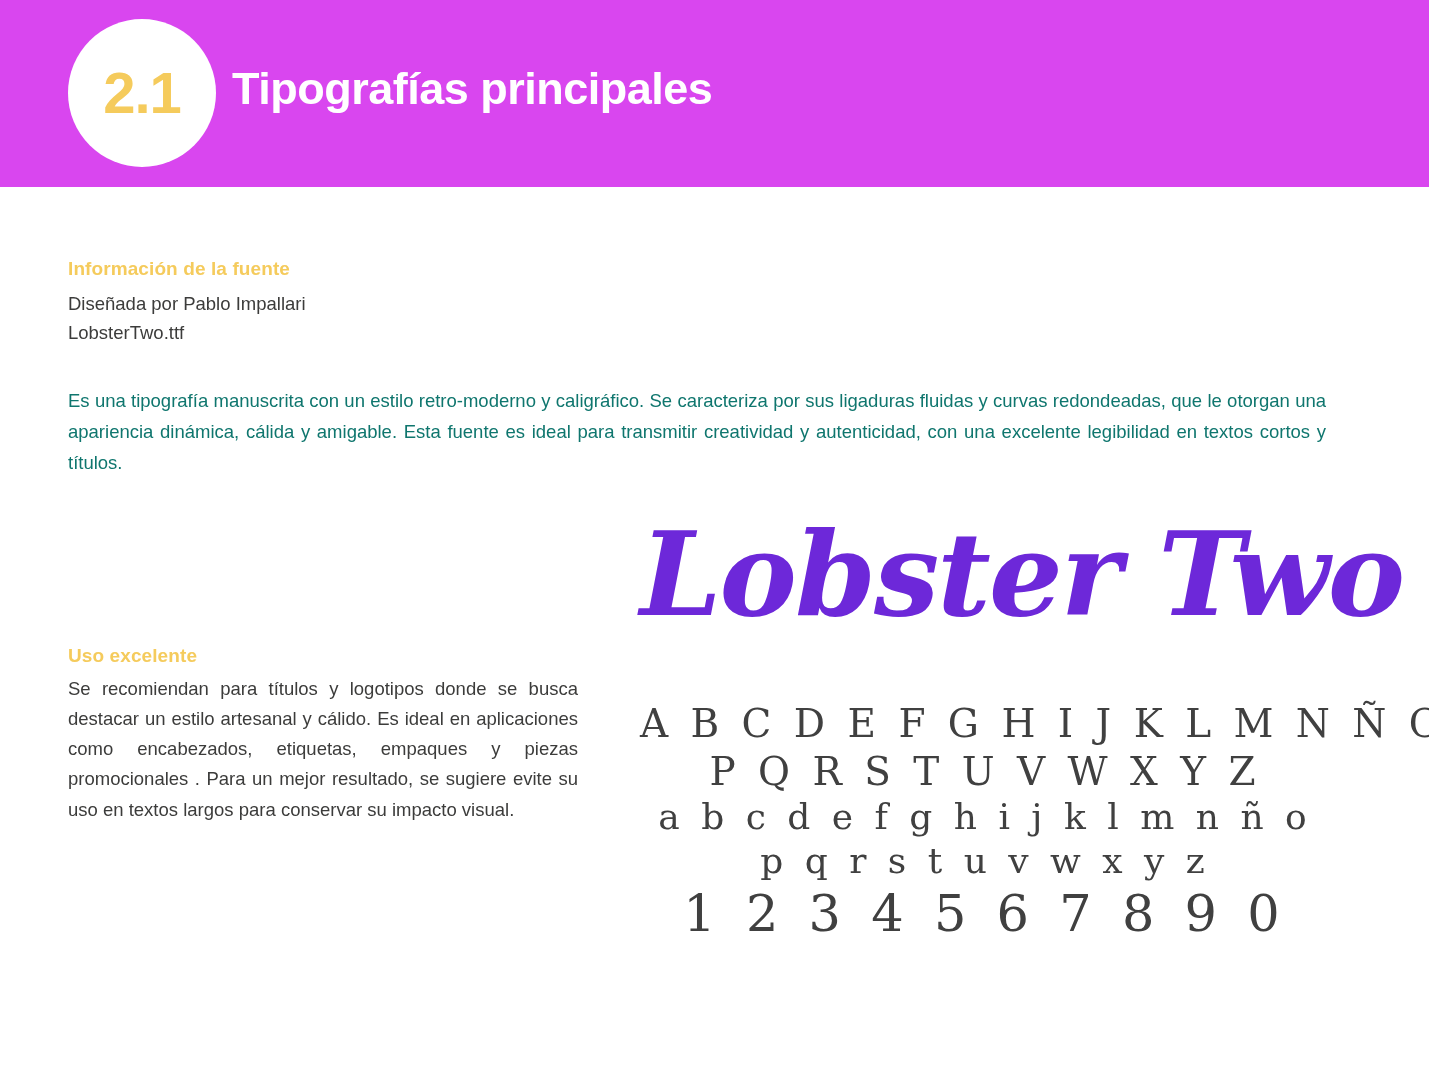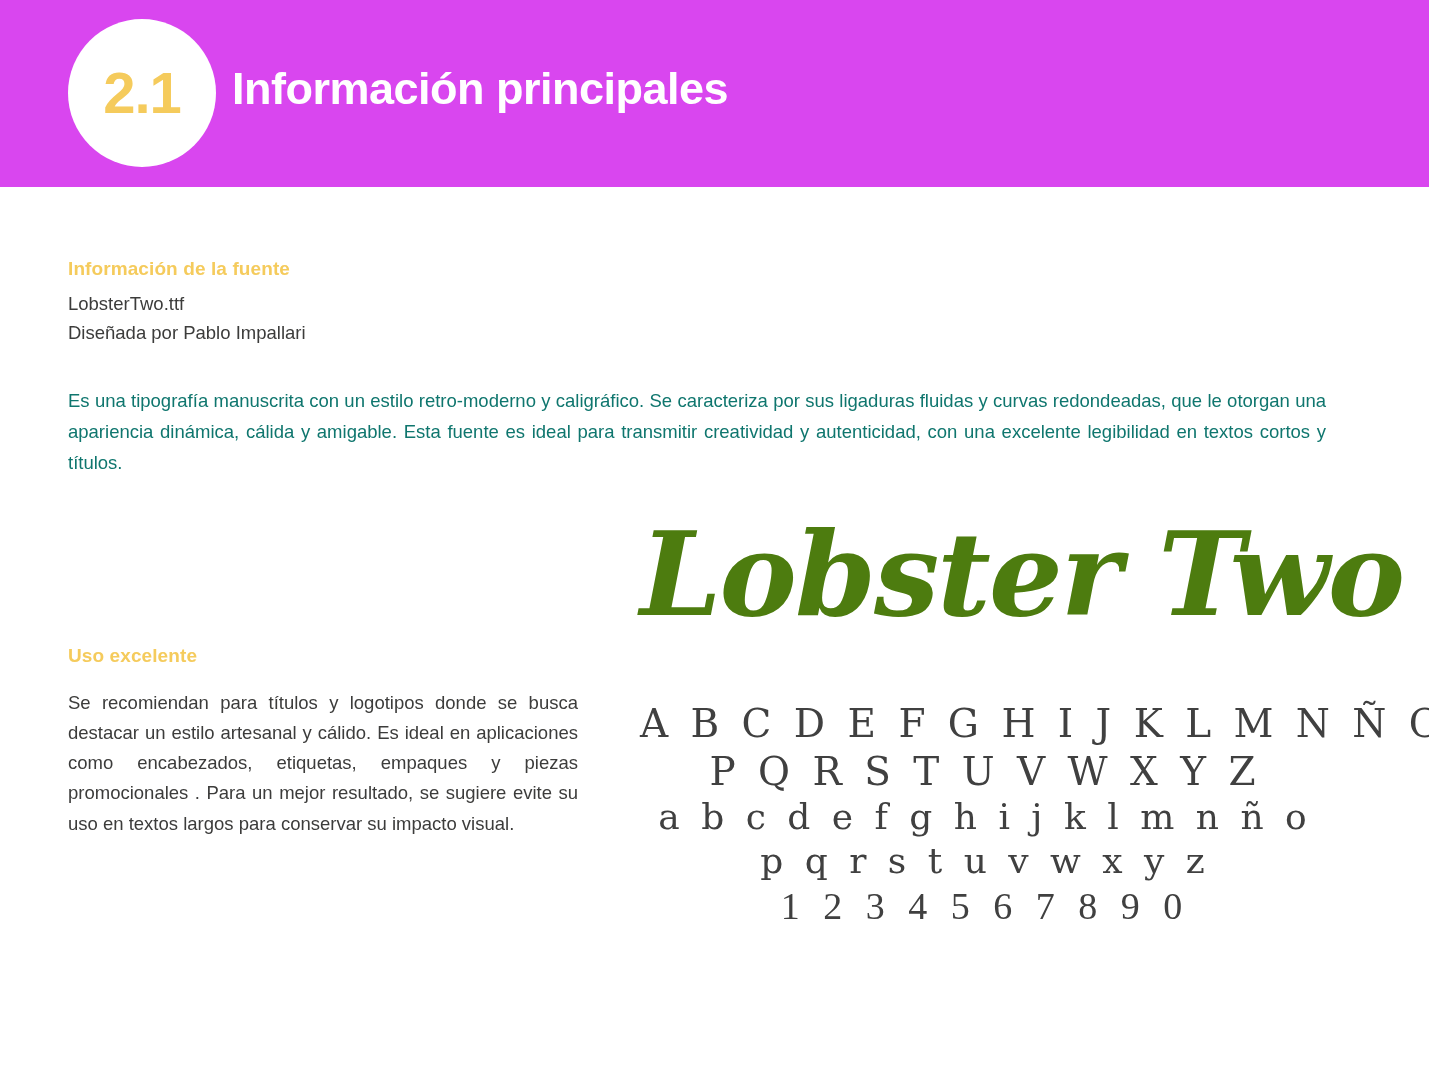--- a/index.html
+++ b/index.html
@@ -86,35 +86,35 @@
     text-align: justify;
   }
 
   .usage-block {
     position: absolute;
     left: 68px;
     top: 645px;
     width: 510px;
   }
   .usage-text {
-    margin-top: 21px;
+    margin-top: 7px;
     color: #3c3c3b;
     font-size: 18.5px;
     line-height: 1.63;
     text-align: justify;
   }
 
   
   .specimen-name {
     position: absolute;
     left: 640px;
     top: 516px;
     width: 690px;
     text-align: left;
-    color: #4d7c0f;
+    color: #6d28d9;
     font-size: 116px;
     line-height: 1;
     font-family: "DejaVu Serif", serif;
     font-style: italic;
     font-weight: bold;
     letter-spacing: -2px;
     white-space: nowrap;
   }
 
   .glyph-set {
@@ -128,37 +128,37 @@
   }
   .glyph-row {
     letter-spacing: 5px;
     line-height: 1.22;
     white-space: nowrap;
   }
   .glyph-row.upper-1 { font-size: 39px; }
   .glyph-row.upper-2 { font-size: 39px; }
   .glyph-row.lower-1 { font-size: 36px; }
   .glyph-row.lower-2 { font-size: 36px; }
-  .glyph-row.digits  { font-size: 38px; letter-spacing: 7px; font-family: Liberation Serif, serif; }
+  .glyph-row.digits  { font-size: 51px; letter-spacing: 7px; }
 </style>
 </head>
 <body>
 
 <div class="header-band">
   <div class="header-circle">
     <span class="header-number">2.1</span>
   </div>
-  <div class="header-title">Información principales</div>
+  <div class="header-title">Tipografías principales</div>
 </div>
 
 <div class="font-info-block">
   <div class="section-heading">Información de la fuente</div>
   <div class="font-info-lines">
+    <div>Diseñada por Pablo Impallari</div>
     <div>LobsterTwo.ttf</div>
-    <div>Diseñada por Pablo Impallari</div>
   </div>
 </div>
 
 <div class="description-block">Es una tipografía manuscrita con un estilo retro-moderno y caligráfico. Se caracteriza por sus ligaduras fluidas y curvas redondeadas, que le otorgan una apariencia dinámica, cálida y amigable. Esta fuente es ideal para transmitir creatividad y autenticidad, con una excelente legibilidad en textos cortos y títulos.</div>
 
 <div class="usage-block">
   <div class="section-heading">Uso excelente</div>
   <div class="usage-text">Se recomiendan para títulos y logotipos donde se busca destacar un estilo artesanal y cálido. Es ideal en aplicaciones como encabezados, etiquetas, empaques y piezas promocionales . Para un mejor resultado, se sugiere evite su uso en textos largos para conservar su impacto visual.</div>
 </div>
 

